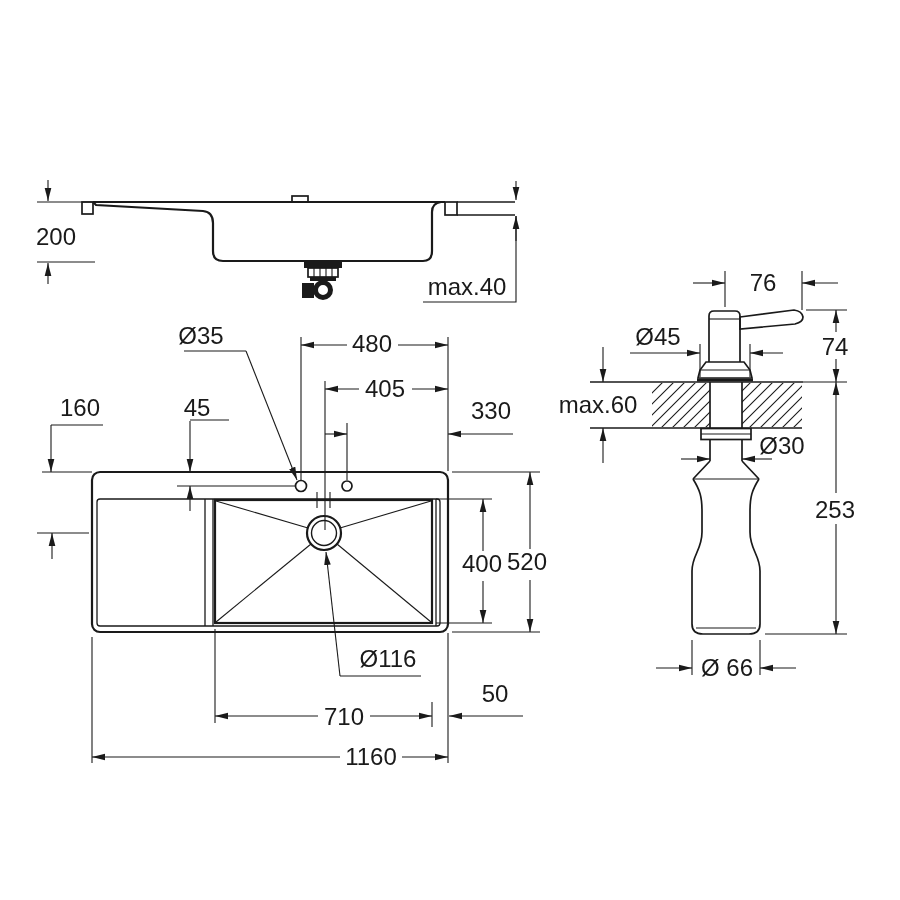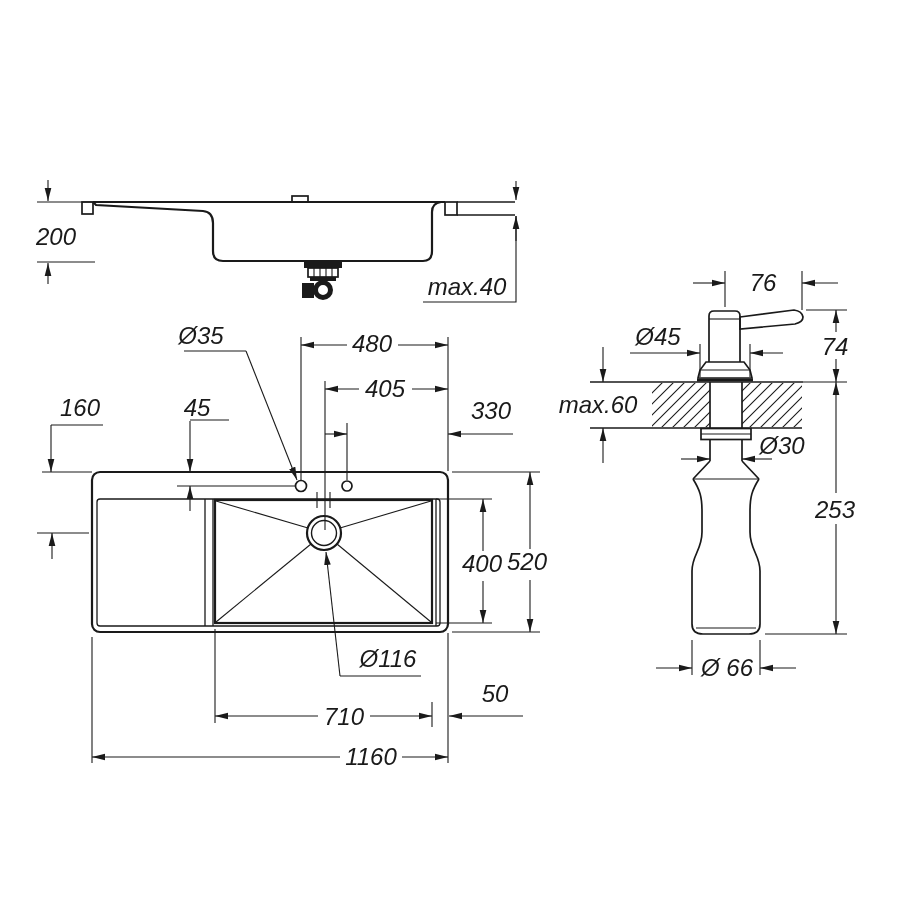--- a/index.html
+++ b/index.html
@@ -1,16 +1,16 @@
 <!DOCTYPE html>
 <html><head>
 <meta charset="utf-8">
 <style>
   html,body{margin:0;padding:0;background:#fff;}
-  .stage{position:relative;width:900px;height:900px;background:#fff;overflow:hidden;font-style:italic;}
+  .stage{position:relative;width:900px;height:900px;background:#fff;overflow:hidden;}
   svg{display:block;}
   .thin{stroke:#1a1a1a;stroke-width:1.1;fill:none;}
   .med{stroke:#1a1a1a;stroke-width:1.7;fill:none;}
   .thick{stroke:#1a1a1a;stroke-width:2.2;fill:none;}
   .fillink{fill:#1a1a1a;stroke:none;}
   .lbl{font-family:"Liberation Sans","DejaVu Sans",sans-serif;font-size:24px;fill:#1a1a1a;text-anchor:middle;}
 </style>
 </head>
 <body>
 

